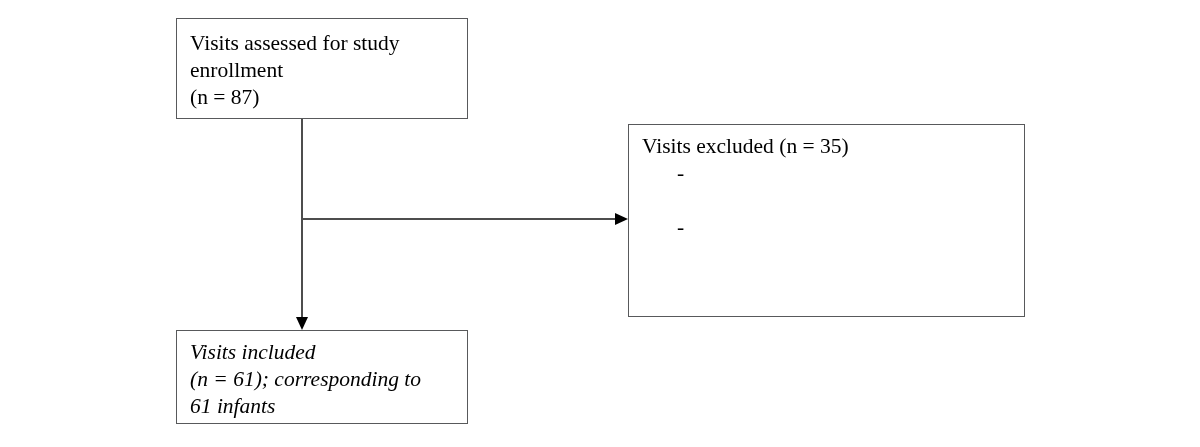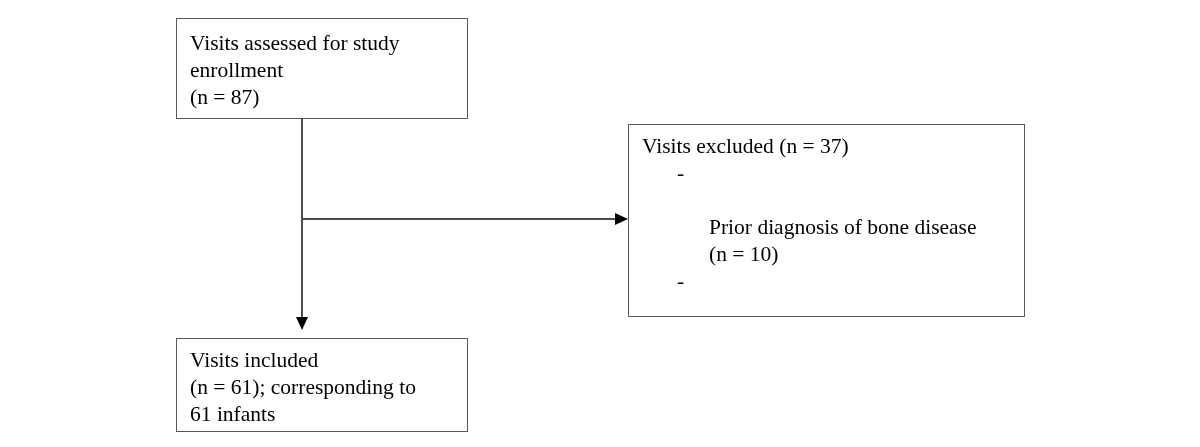--- a/index.html
+++ b/index.html
@@ -73,23 +73,24 @@
   #box-excluded .excl-bullet {
     position: absolute;
     left: 35px;
     top: 0;
     font-size: 21.5px;
     line-height: 27px;
   }
   
   #box-included {
     left: 176px;
-    top: 338px;
+    top: 330px;
     width: 292px;
     height: 94px;
+    font-style: italic;
   }
   #box-included .node-text {
     position: absolute;
     left: 13px;
     top: 8px;
   }
   
   .conn-line {
     position: absolute;
     background: #4d4d4d;
@@ -137,26 +138,24 @@
   <div class="conn-line" id="conn-horizontal"></div>
   <div class="arrowhead" id="arrow-right"></div>
 
   <div class="node" id="box-assessed">
     <div class="node-text">Visits assessed for study
 enrollment
 (n = 87)</div>
   </div>
 
   <div class="node" id="box-excluded">
-    <div class="excl-title">Visits excluded (n = 37)</div>
+    <div class="excl-title">Visits excluded (n = 35)</div>
     <ul class="excl-list">
       <li class="excl-item">
         <span class="excl-bullet">-</span>
-        <span>Prior diagnosis of bone disease
-(n = 10)</span>
       </li>
       <li class="excl-item">
         <span class="excl-bullet">-</span>
       </li>
     </ul>
   </div>
 
   <div class="node" id="box-included">
     <div class="node-text">Visits included
 (n = 61); corresponding to

